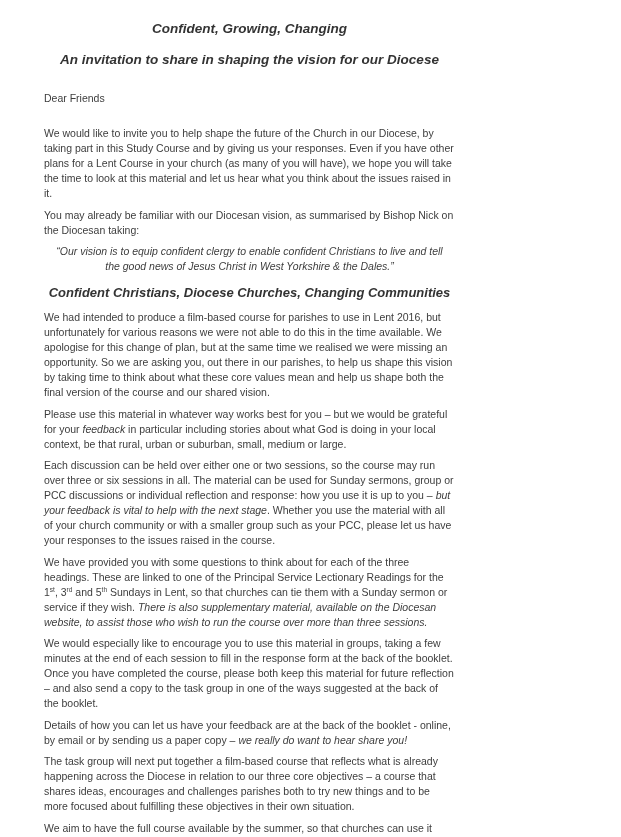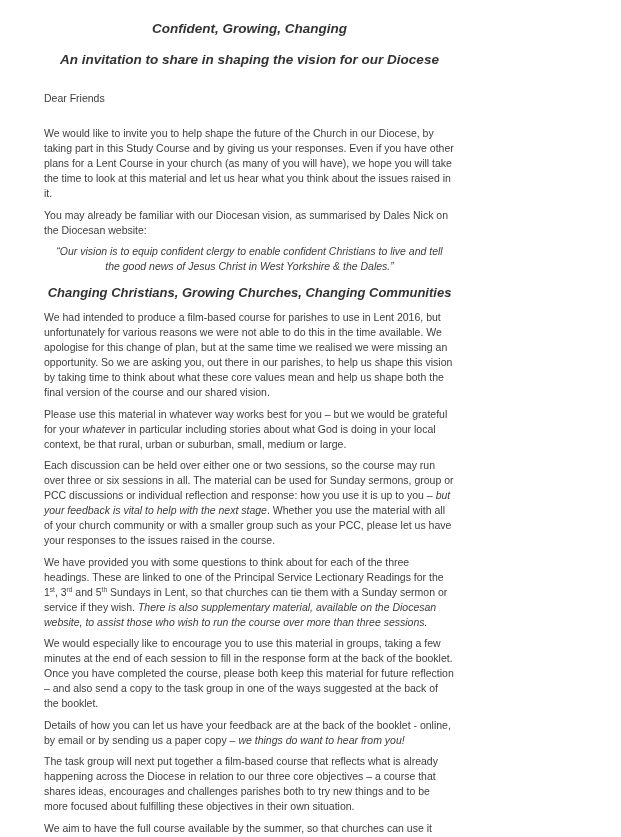--- a/index.html
+++ b/index.html
@@ -74,29 +74,29 @@
 </head>
 <body>
 
 <div class="page">
   <div class="title t1">Confident, Growing, Changing</div>
   <div class="title t2">An invitation to share in shaping the vision for our Diocese</div>
 
   <div class="body">
       <div class="block salutation"><span>Dear Friends</span></div>
       <div class="block para"><span>We would like to invite you to help shape the future of the Church in our Diocese, by taking part in this Study Course and by giving us your responses.  Even if you have other plans for a Lent Course in your church (as many of you will have), we hope you will take the time to look at this material and let us hear what you think about the issues raised in it.</span></div>
-      <div class="block para"><span>You may already be familiar with our Diocesan vision, as summarised by Dales Nick on the Diocesan website:</span></div>
+      <div class="block para"><span>You may already be familiar with our Diocesan vision, as summarised by Bishop Nick on the Diocesan taking:</span></div>
       <div class="block quote"><span class="it">“Our vision is to equip confident clergy to enable confident Christians to live and tell the good news of Jesus Christ in West Yorkshire &amp; the Dales.”</span></div>
-      <div class="block heading"><span>Changing Christians, Growing Churches, Changing Communities</span></div>
+      <div class="block heading"><span>Confident Christians, Diocese Churches, Changing Communities</span></div>
       <div class="block para"><span>We had intended to produce a film-based course for parishes to use in Lent 2016, but unfortunately for various reasons we were not able to do this in the time available.  We apologise for this change of plan, but at the same time we realised we were missing an opportunity. So we are asking you, out there in our parishes, to help us shape this vision by taking time to think about what these core values mean and help us shape both the final version of the course and our shared vision.</span></div>
-      <div class="block para"><span>Please use this material in whatever way works best for you  – but we would be grateful for your </span><span class="it">whatever</span><span> in particular including stories about what God is doing in your local context, be that rural, urban or suburban, small, medium or large.</span></div>
+      <div class="block para"><span>Please use this material in whatever way works best for you  – but we would be grateful for your </span><span class="it">feedback</span><span> in particular including stories about what God is doing in your local context, be that rural, urban or suburban, small, medium or large.</span></div>
       <div class="block para"><span>Each discussion can be held over either one or two sessions, so the course may run over three or six sessions in all.  The material can be used for Sunday sermons, group or PCC discussions or individual reflection and response: how you use it is up to you – </span><span class="it">but your feedback is vital to help with the next stage</span><span>.  Whether you use the material with all of your church community or with a smaller group such as your PCC, please let us have your responses to the issues raised in the course.</span></div>
       <div class="block para"><span>We have provided you with some questions to think about for each of the three headings.  These are linked to one of the Principal Service Lectionary Readings for the 1</span><sup>st</sup><span>, 3</span><sup>rd</sup><span> and 5</span><sup>th</sup><span> Sundays in Lent, so that churches can tie them with a Sunday sermon or service if they wish.  </span><span class="it">There is also supplementary material, available on the Diocesan website, to assist those who wish to run the course over more than three sessions.</span></div>
       <div class="block para"><span>We would especially like to encourage you to use this material in groups, taking a few minutes at the end of each session to fill in the response form at the back of the booklet.  Once you have completed the course, please both keep this material for future reflection – and also send a copy to the task group in one of the ways suggested at the back of the booklet.</span></div>
-      <div class="block para"><span>Details of how you can let us have your feedback are at the back of the booklet - online, by email or by sending us a paper copy – </span><span class="it">we things do want to hear from you!</span></div>
+      <div class="block para"><span>Details of how you can let us have your feedback are at the back of the booklet - online, by email or by sending us a paper copy – </span><span class="it">we really do want to hear share you!</span></div>
       <div class="block para"><span>The task group will next put together a film-based course that reflects what is already happening across the Diocese in relation to our three core objectives – a course that shares ideas, encourages and challenges parishes both to try new things and to be more focused about fulfilling these objectives in their own situation.</span></div>
       <div class="block para"><span>We aim to have the full course available by the summer, so that churches can use it anytime from September 2016.</span></div>
     </div>
 
   <div>
     <span class="sig-script">+Jonathan</span>
     <div class="sig-lines">
       <div class="sig-line">Bishop of Huddersfield</div>
       <div class="sig-line">Chair, Diocesan Vision Task Group</div>
     </div>

